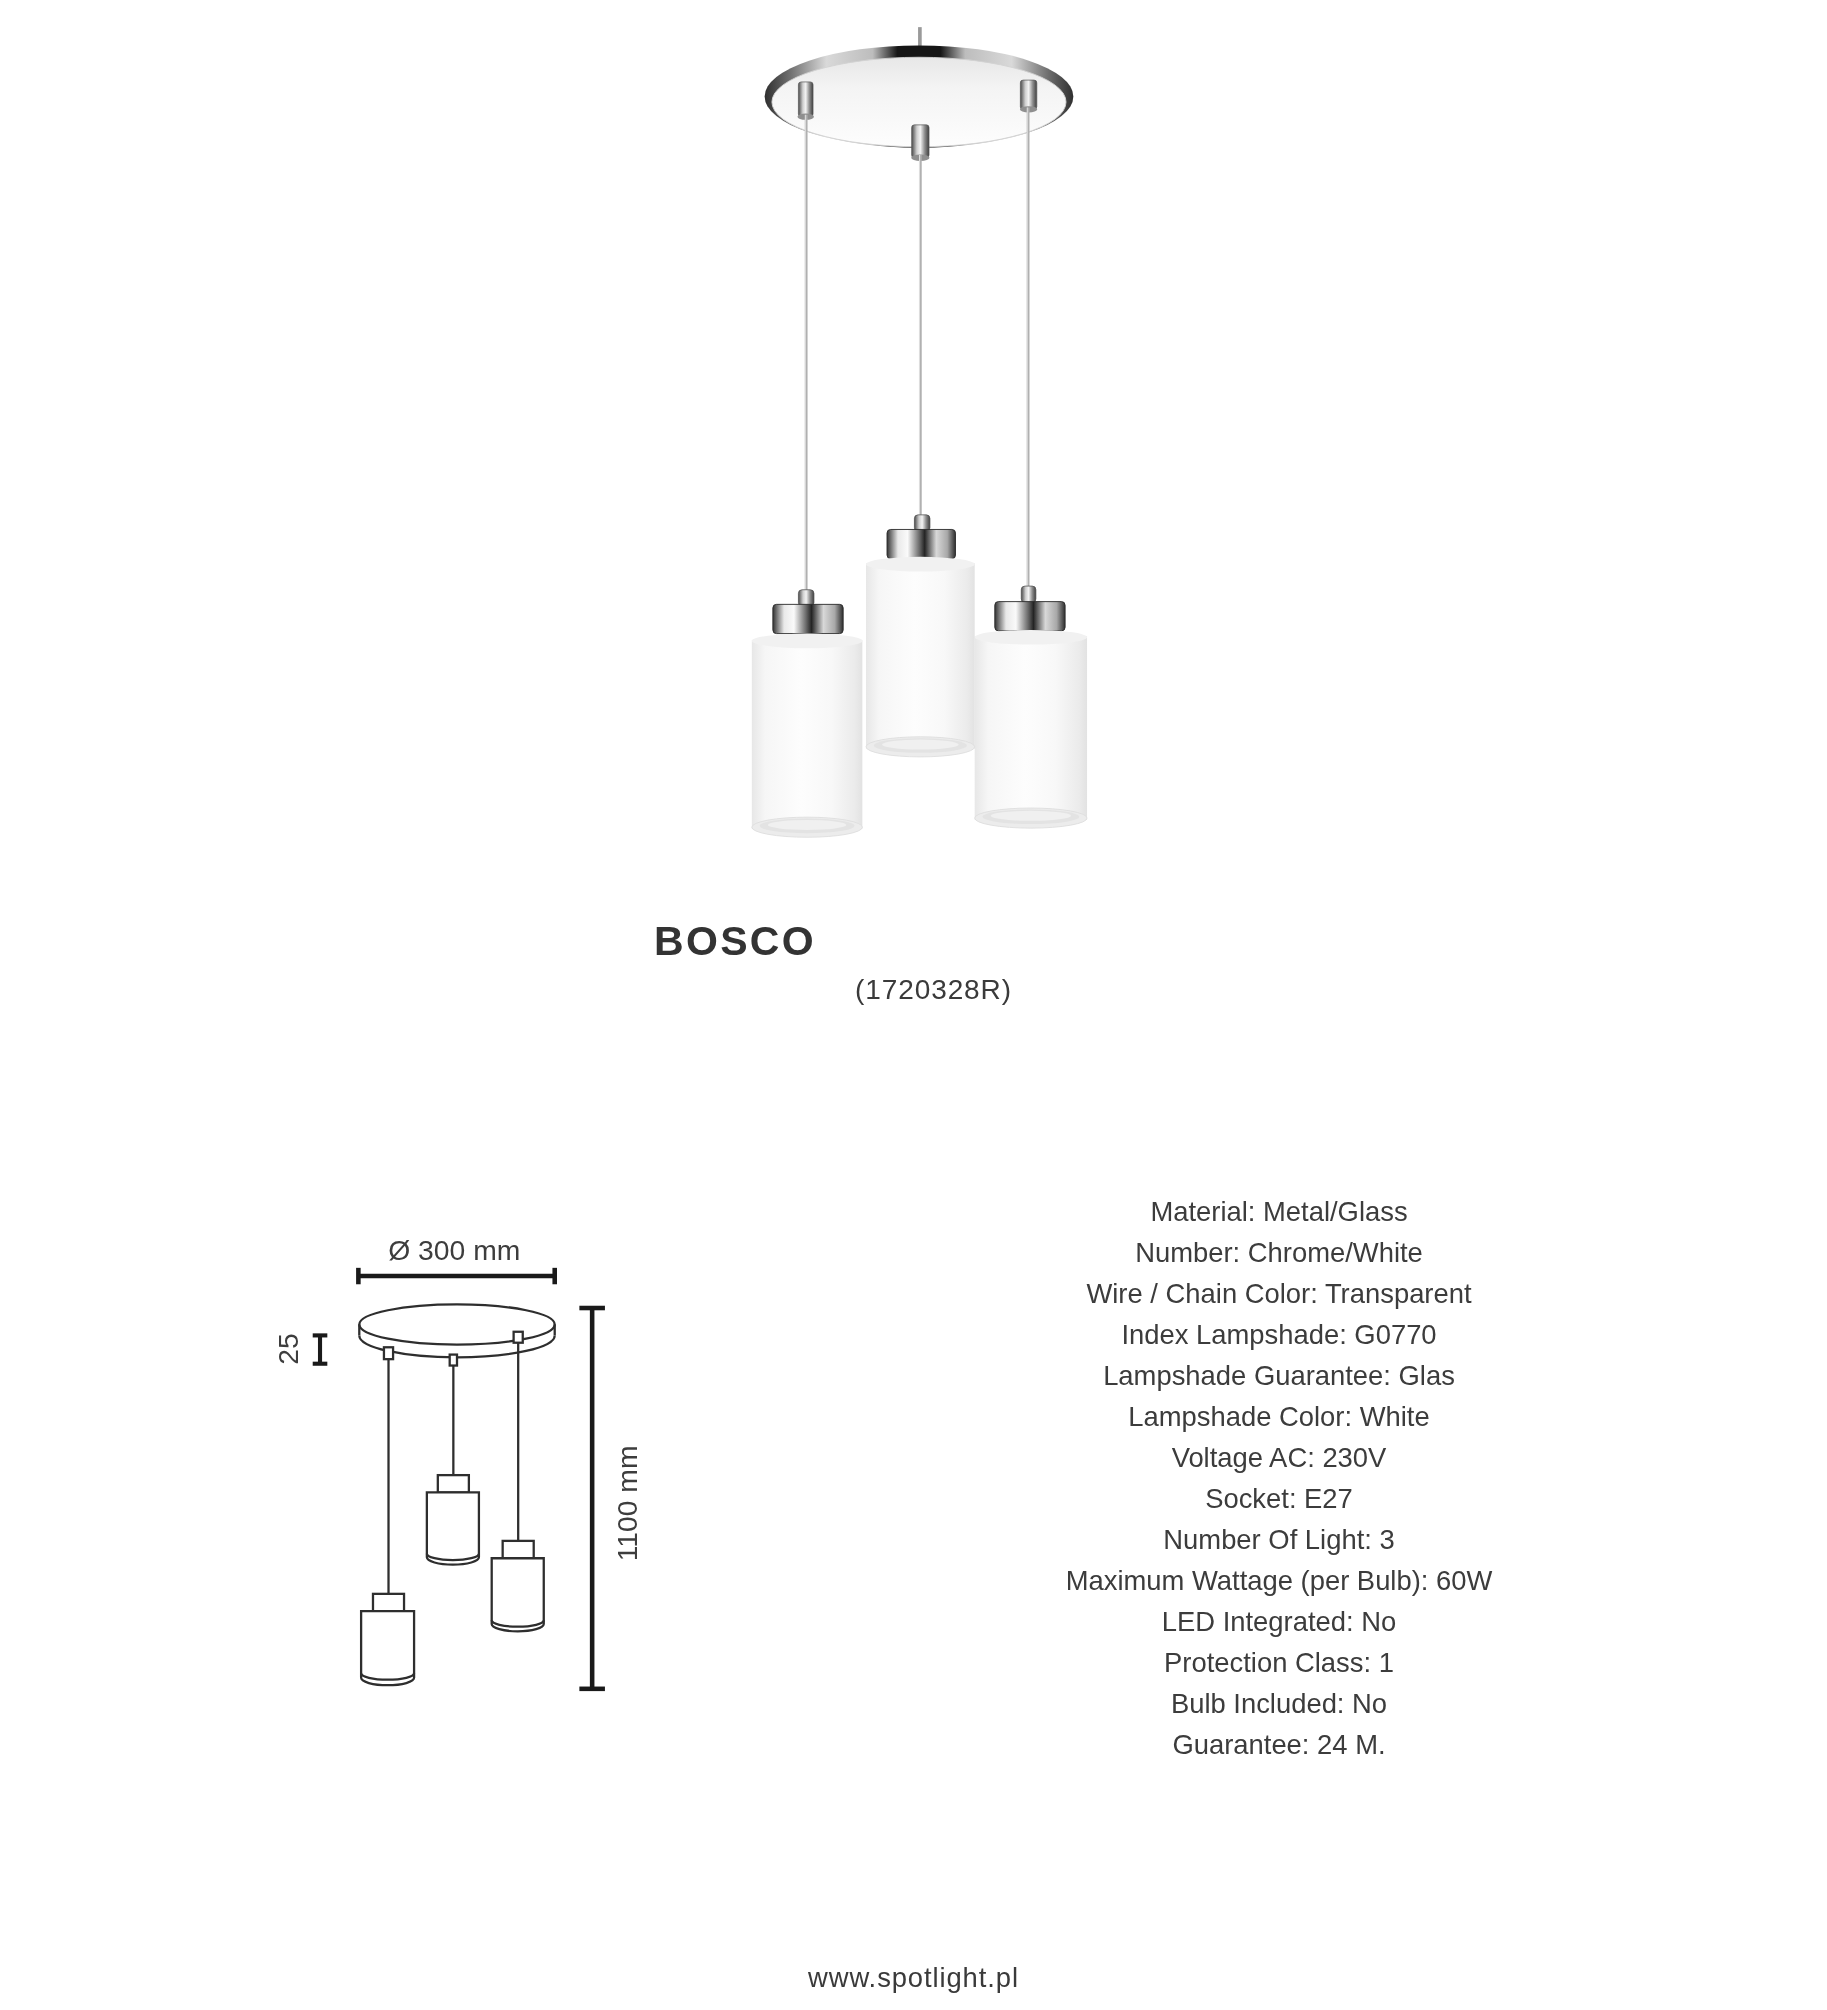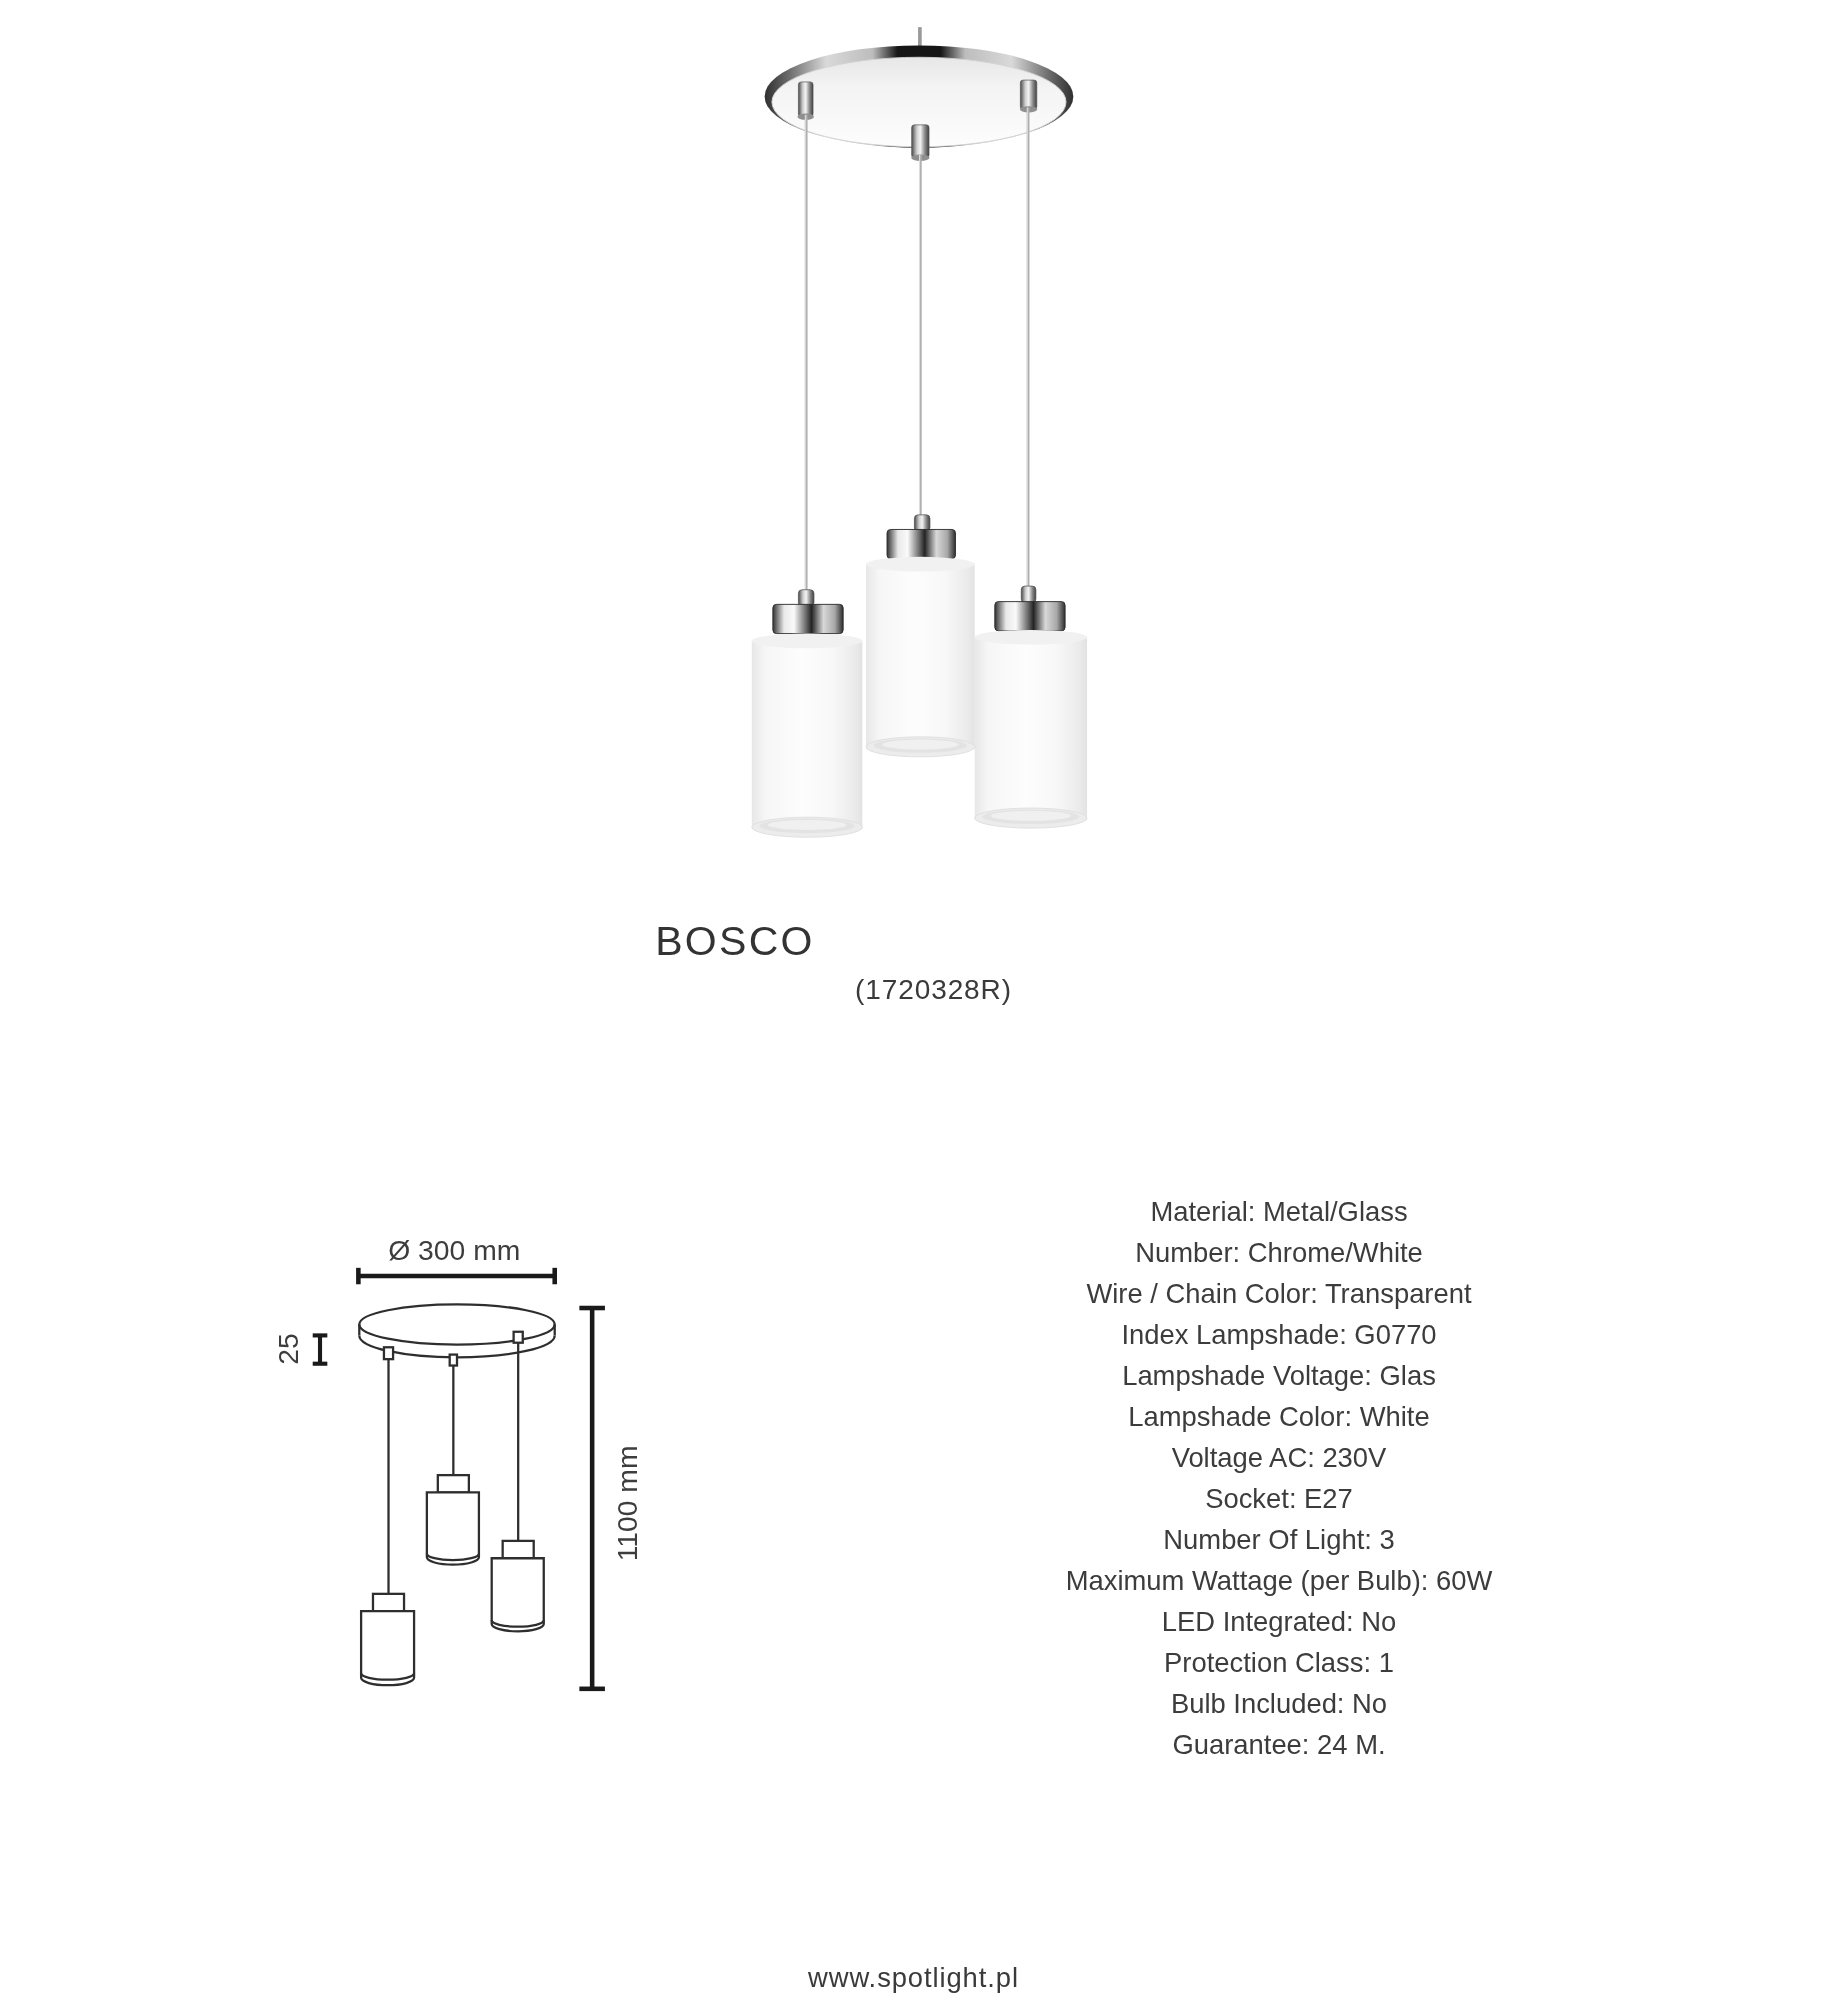--- a/index.html
+++ b/index.html
@@ -3,21 +3,21 @@
 <meta charset="utf-8">
 <style>
   html,body{margin:0;padding:0;background:#ffffff;}
   body{width:1827px;height:2010px;font-family:"Liberation Sans",sans-serif;color:#3a3a3a;}
   .page{position:relative;width:1827px;height:2010px;background:#ffffff;overflow:hidden;}
 
   .photo-svg{position:absolute;left:694px;top:18.3px;width:439px;height:822px;}
   .diagram-svg{position:absolute;left:256px;top:1224px;width:402px;height:484px;}
 
   .product-title{position:absolute;top:919px;left:0;width:1470px;text-align:center;
-    font-size:41px;font-weight:400;letter-spacing:2.3px;color:#333333;line-height:44px;}
+    font-size:41px;font-weight:700;letter-spacing:2.3px;color:#333333;line-height:44px;}
   .product-code{position:absolute;top:971px;left:0;width:1827px;text-align:center;
     font-size:28px;font-weight:300;letter-spacing:0.9px;color:#3a3a3a;line-height:37px;padding-left:20px;}
 
   .spec-list{position:absolute;top:1191px;left:1005px;width:548px;text-align:center;
     font-size:27.4px;font-weight:300;line-height:41px;color:#3c3c3c;}
   .spec-line{white-space:nowrap;}
 
   .site-footer{position:absolute;top:1959px;left:0;width:1827px;text-align:center;
     font-size:27.4px;font-weight:300;letter-spacing:0.9px;color:#3a3a3a;line-height:37px;}
   .site-footer span{cursor:pointer;}
@@ -191,21 +191,21 @@
       </g>
       <text transform="translate(417 306) rotate(-90)" font-size="31" text-anchor="middle">1100 mm</text>
     </g>
   </svg>
 
   <div class="spec-list">
     <div class="spec-line">Material: Metal/Glass</div>
     <div class="spec-line">Number: Chrome/White</div>
     <div class="spec-line">Wire / Chain Color: Transparent</div>
     <div class="spec-line">Index Lampshade: G0770</div>
-    <div class="spec-line">Lampshade Voltage: Glas</div>
+    <div class="spec-line">Lampshade Guarantee: Glas</div>
     <div class="spec-line">Lampshade Color: White</div>
     <div class="spec-line">Voltage AC: 230V</div>
     <div class="spec-line">Socket: E27</div>
     <div class="spec-line">Number Of Light: 3</div>
     <div class="spec-line">Maximum Wattage (per Bulb): 60W</div>
     <div class="spec-line">LED Integrated: No</div>
     <div class="spec-line">Protection Class: 1</div>
     <div class="spec-line">Bulb Included: No</div>
     <div class="spec-line">Guarantee: 24 M.</div>
   </div>

